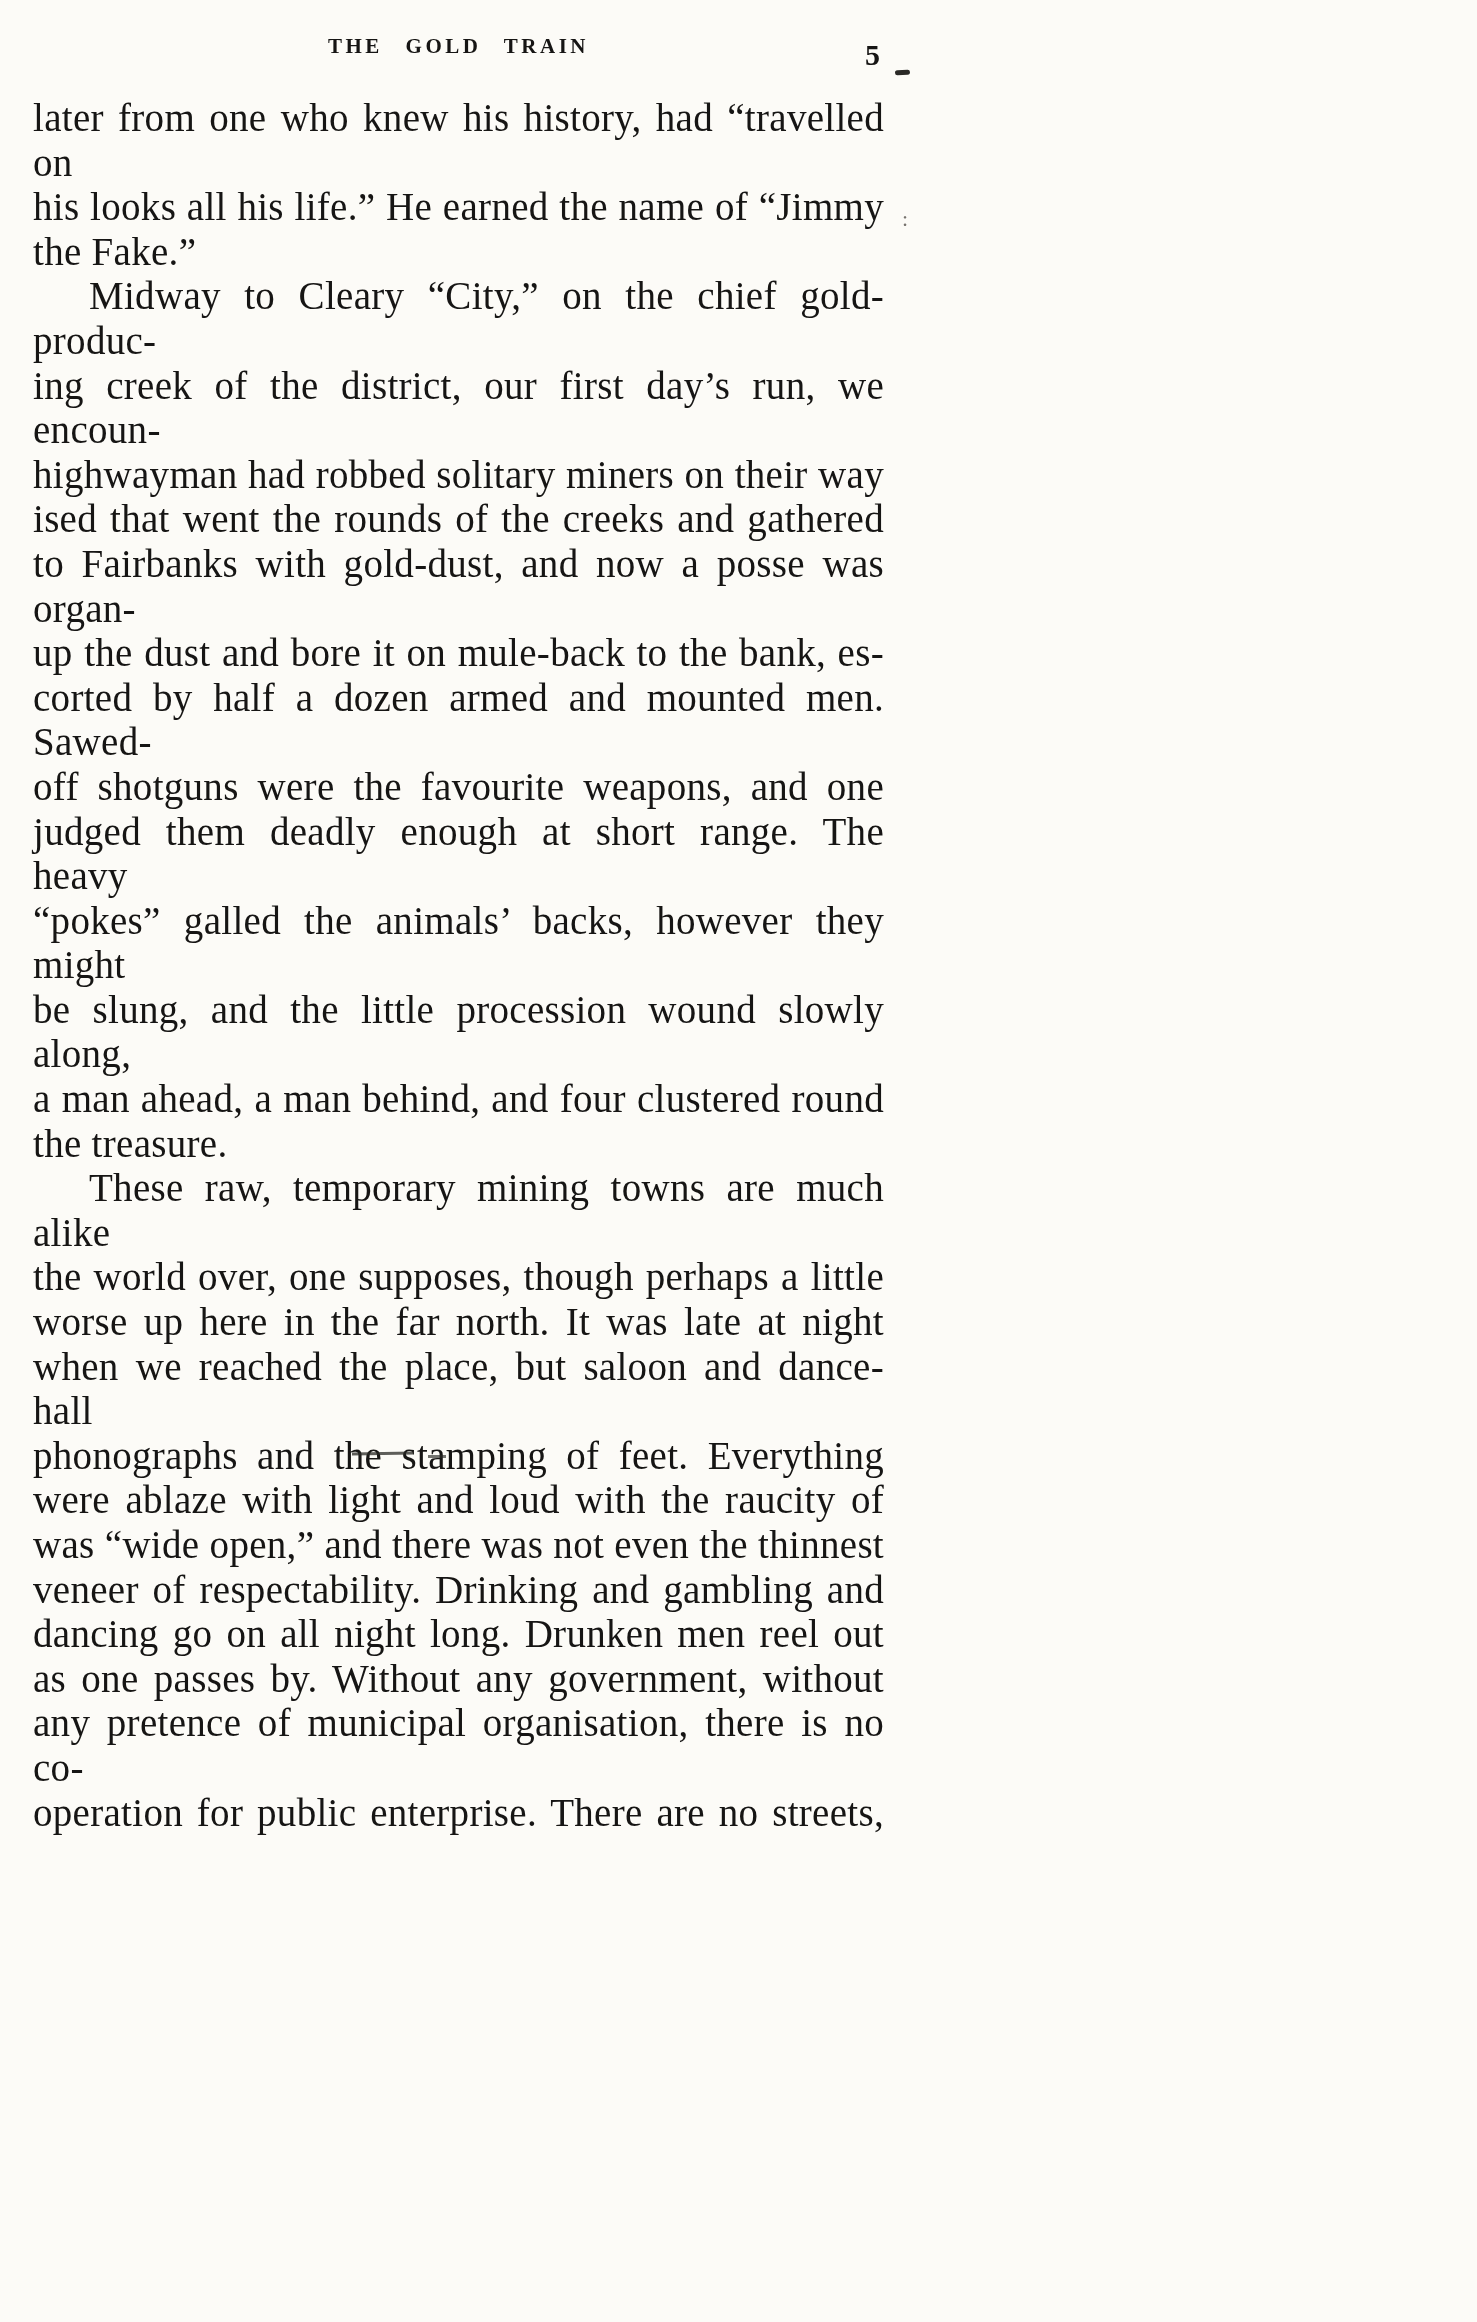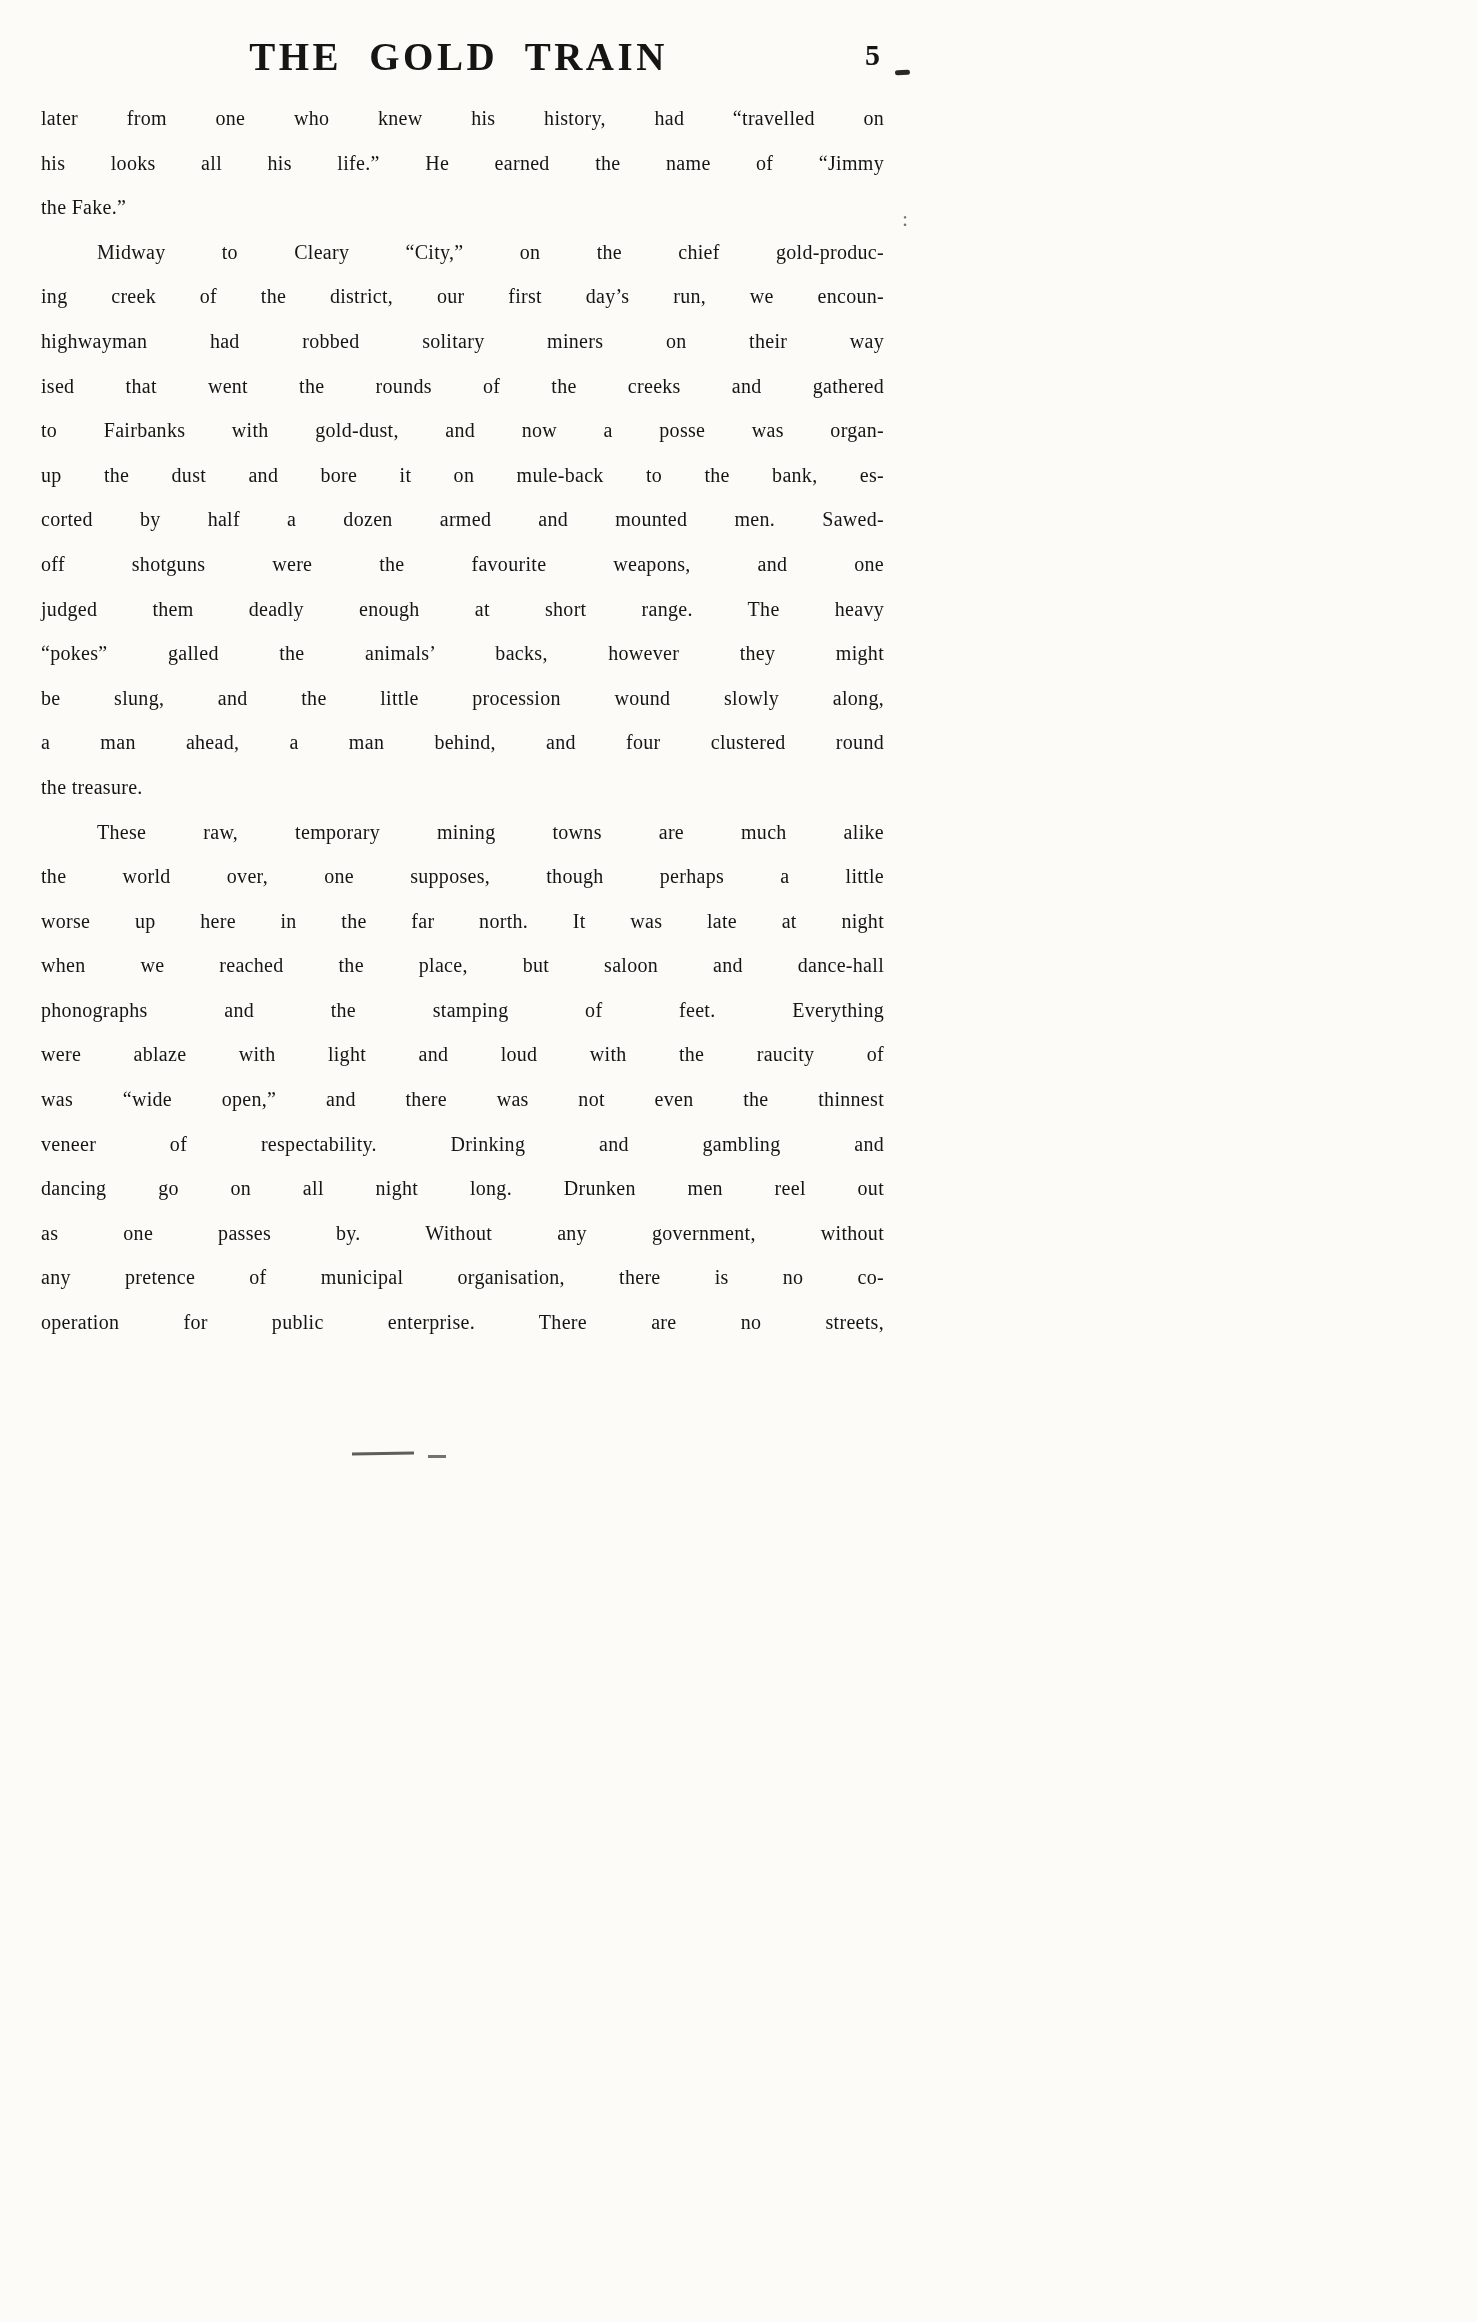--- a/index.html
+++ b/index.html
@@ -22,45 +22,44 @@
     top: 28px;
     width: 851px;
   }
   .running-header {
     position: relative;
     height: 54px;
     margin-bottom: 14px;
   }
   .header-title {
     text-align: center;
-    font-size: 39px;
+    font-size: 21px;
     font-weight: 700;
     letter-spacing: 3.5px;
     word-spacing: 14px;
     padding-top: 6px;
   }
   .page-number {
     position: absolute;
     right: 4px;
     top: 10px;
     font-size: 30px;
     font-weight: 700;
   }
   .body-text {
     margin-top: 2px;
   }
   .paragraph { margin: 0; }
   .line {
-    font-size: 20px;
+    font-size: 39px;
     line-height: 44.6px;
     letter-spacing: 0.3px;
     text-align: justify;
     text-align-last: justify;
     white-space: normal;
-    margin-left: 8px;
   }
   .line.last {
     text-align: center;
     text-align-last: left;
   }
   .line.indent {
     text-indent: 56px;
   }
   
   .artifact {

